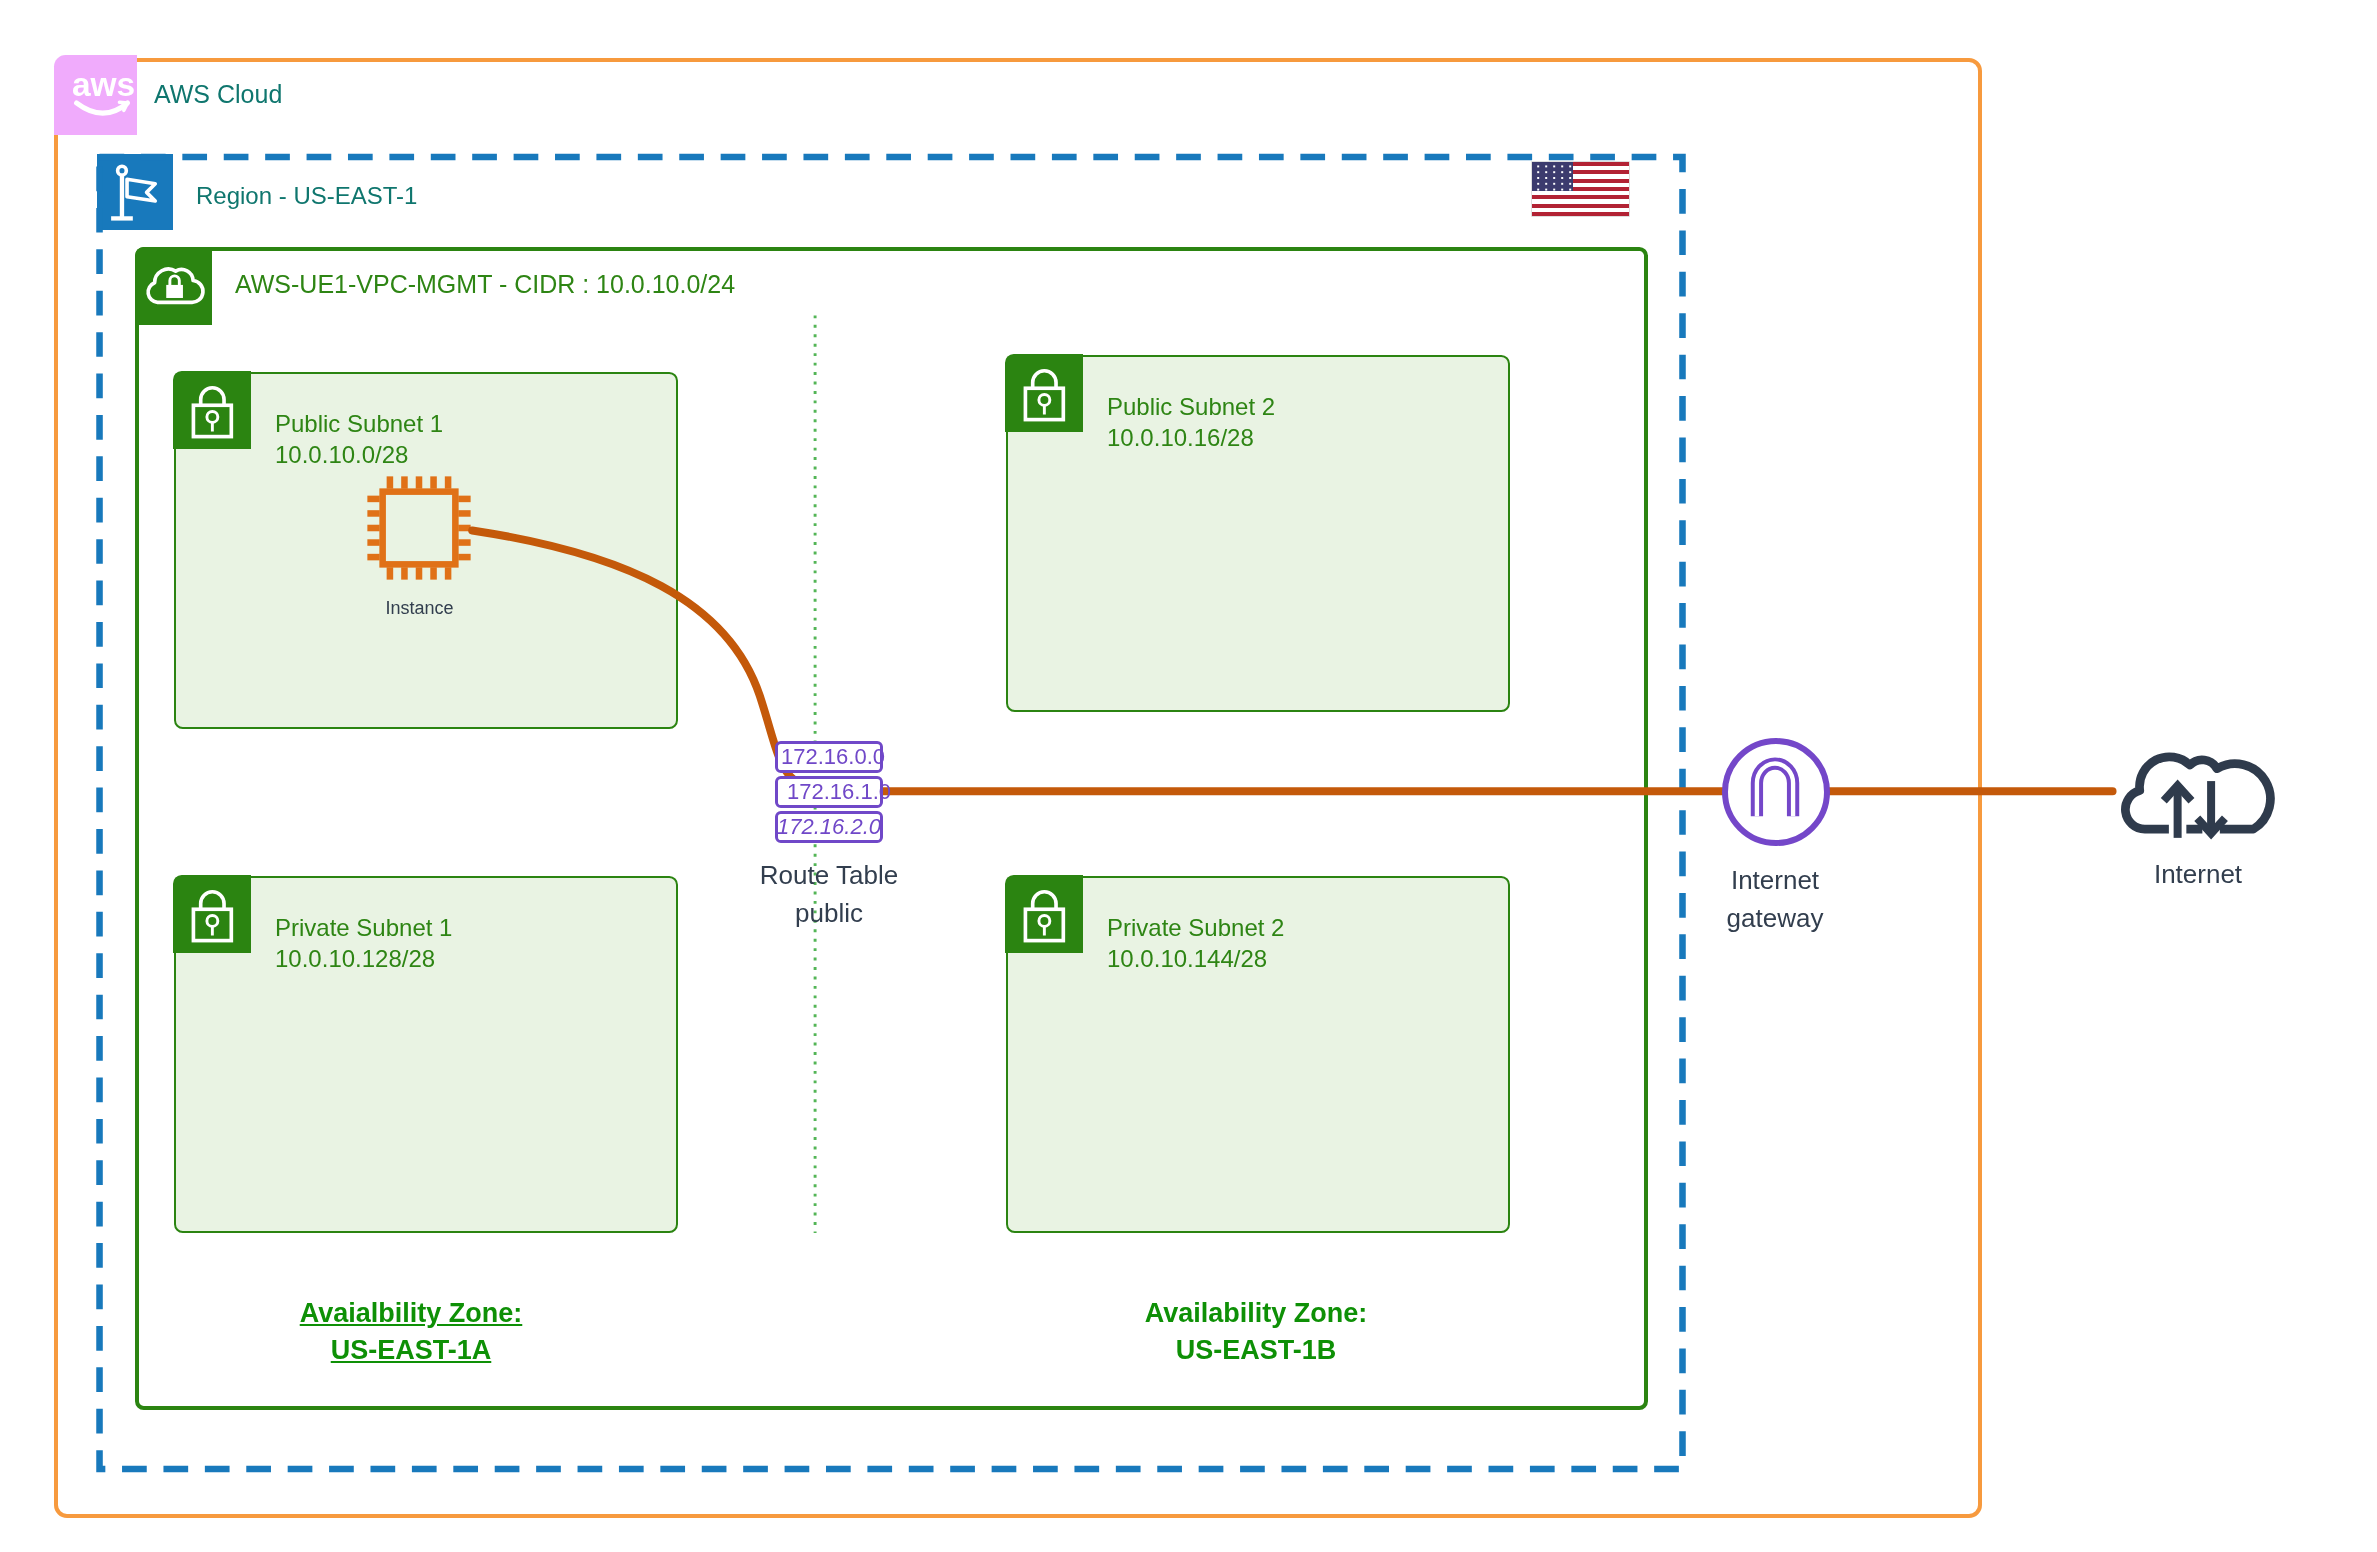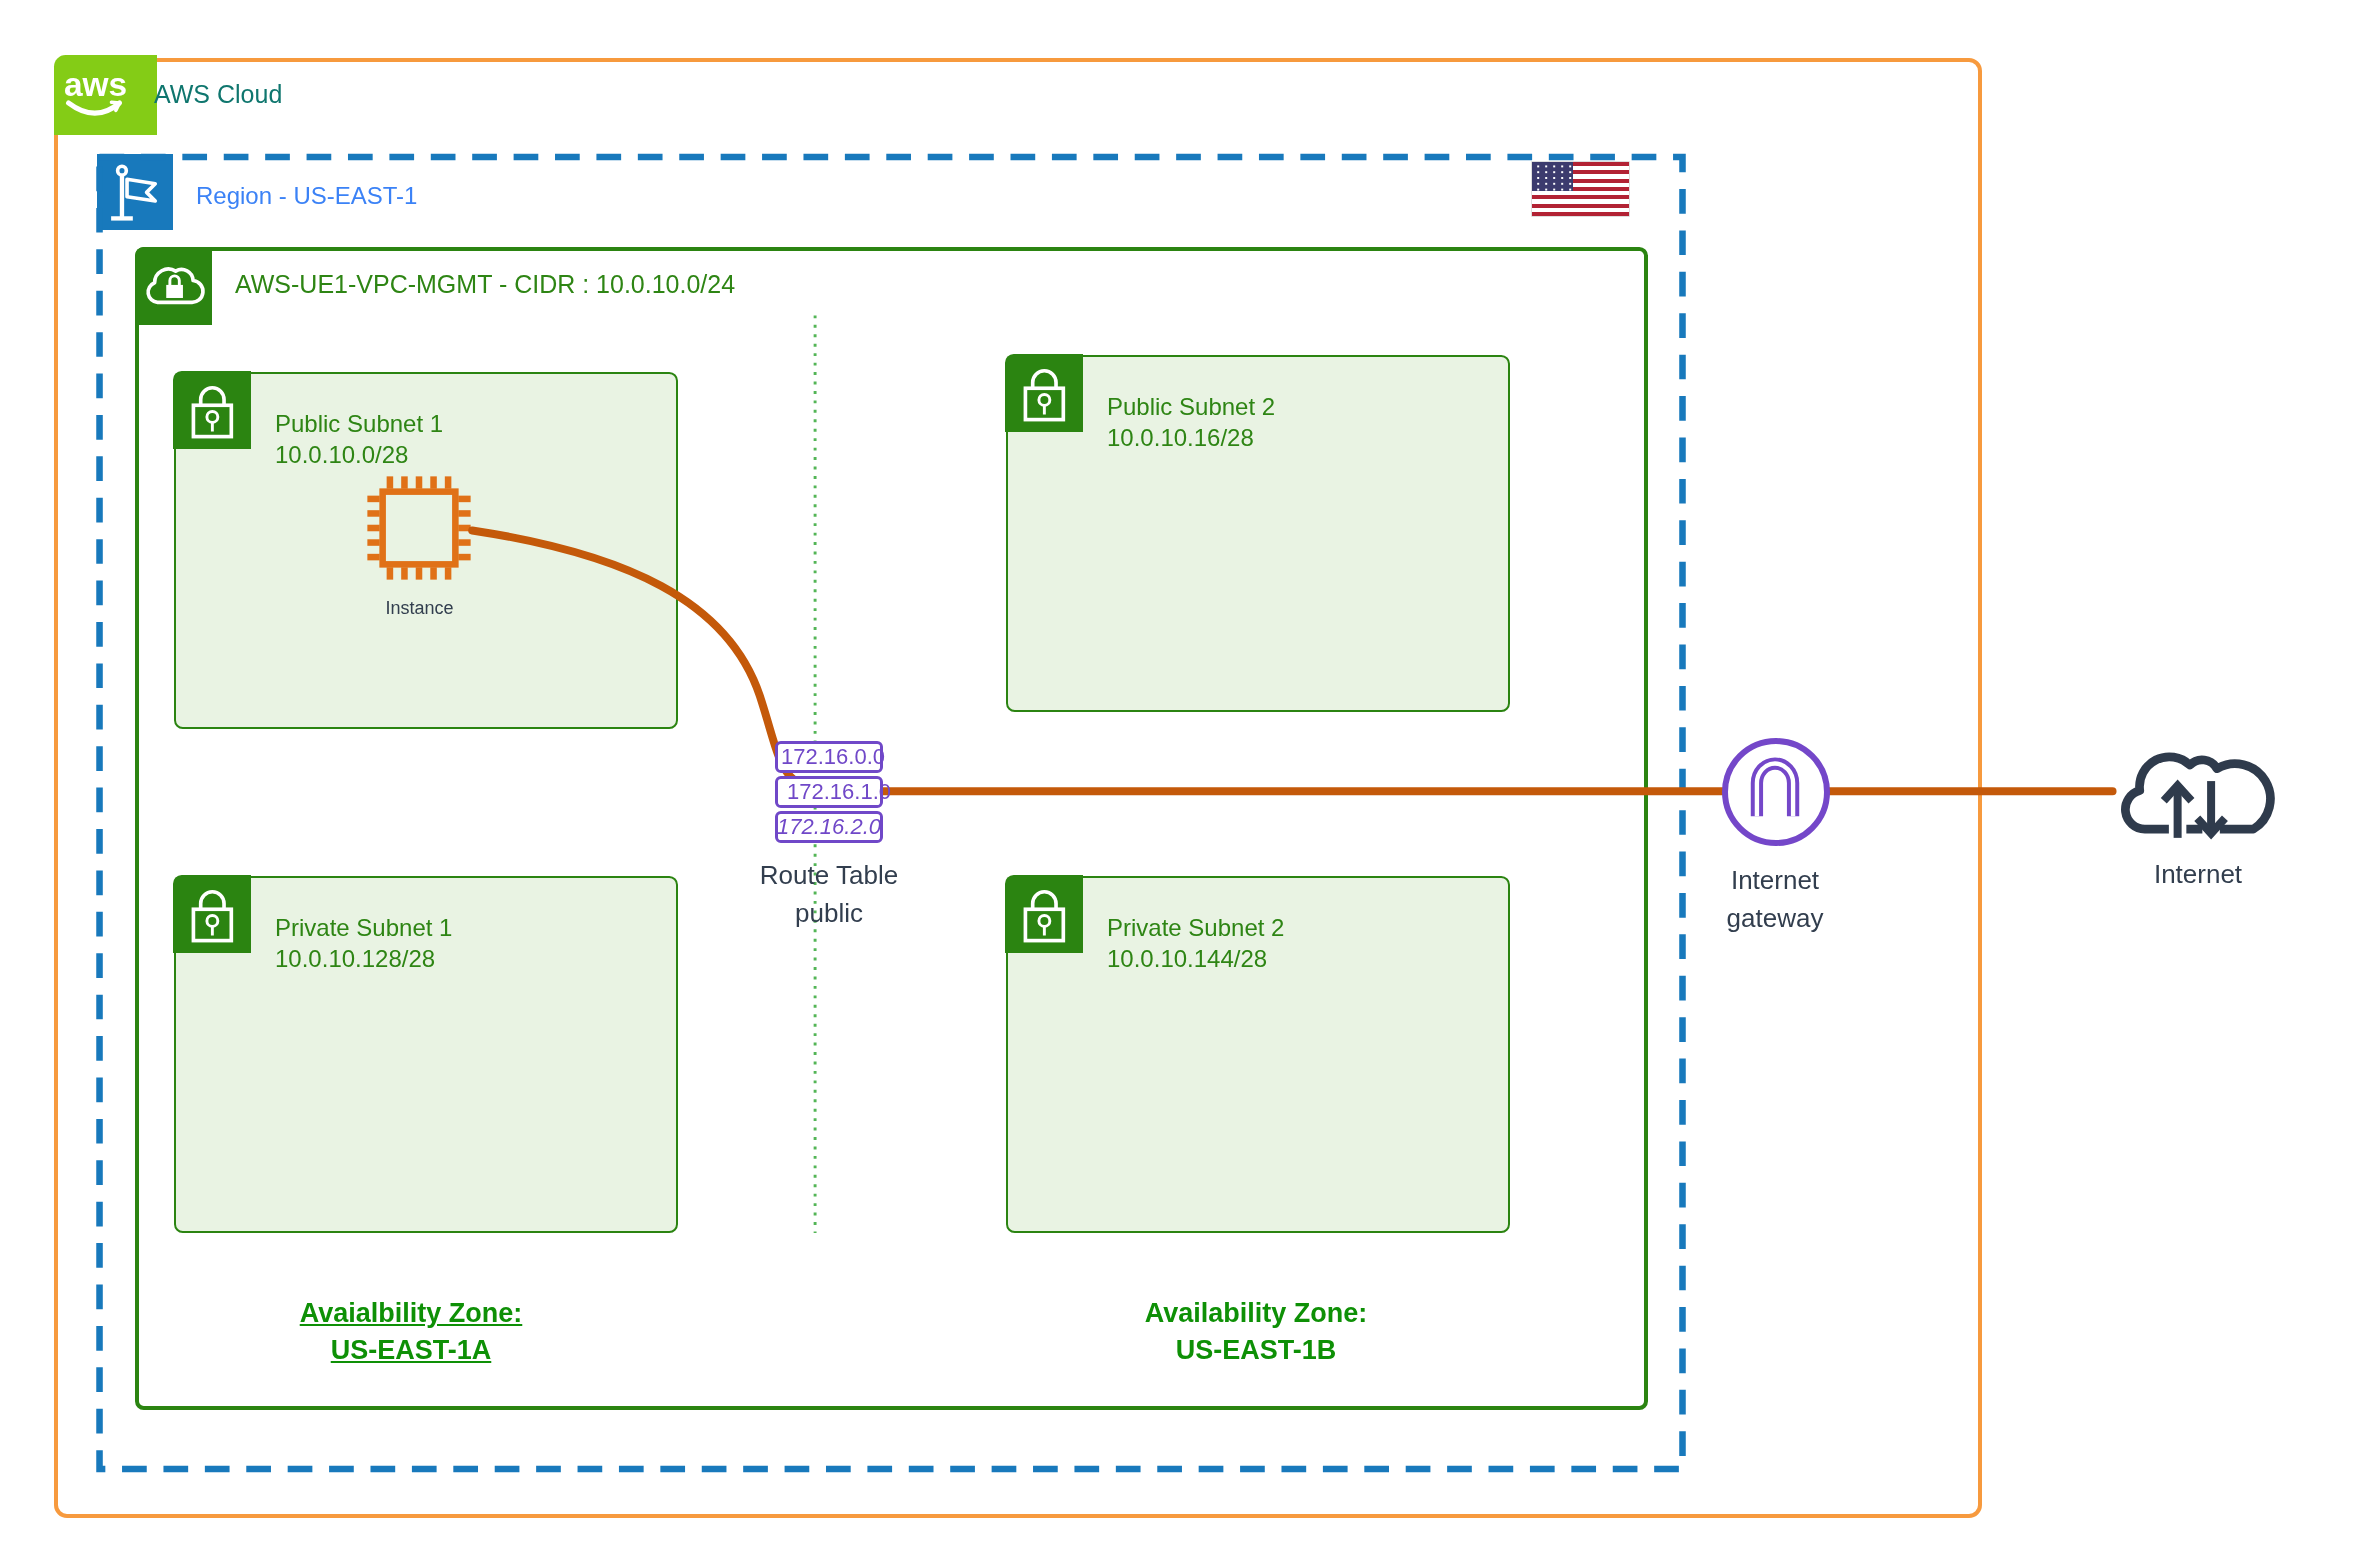--- a/index.html
+++ b/index.html
@@ -9,34 +9,34 @@
     position: relative; width: 2377px; height: 1552px; background: #ffffff; overflow: hidden;
   }
   .abs { position: absolute; }
 
   
   .aws-cloud-box {
     left: 54px; top: 58px; width: 1928px; height: 1460px;
     border: 4.4px solid #F79A3E; border-radius: 13px; z-index: 1;
   }
   .aws-logo {
-    left: 54px; top: 55px; width: 103px; height: 80px;
-    background: #84cc16; border-radius: 11.6px 0 0 0; z-index: 2;
+    left: 54px; top: 55px; width: 83px; height: 80px;
+    background: #f0abfc; border-radius: 11.6px 0 0 0; z-index: 2; padding-left: 8px;
   }
   .aws-cloud-label {
     left: 154px; top: 80px; font-size: 25px; color: #0f766e; z-index: 2; white-space: nowrap;
   }
 
   
   .region-icon {
     left: 97px; top: 154px; width: 76px; height: 76px;
     background: #1879BC; z-index: 3;
   }
   .region-label {
-    left: 196px; top: 182px; font-size: 24px; color: #3b82f6; z-index: 3; white-space: nowrap;
+    left: 196px; top: 182px; font-size: 24px; color: #0f766e; z-index: 3; white-space: nowrap;
   }
   .us-flag {
     left: 1532px; top: 162px; width: 97px; height: 54px; z-index: 3;
     background: repeating-linear-gradient(to bottom, #B22234 0 4.1px, #ffffff 4.1px 8.3px);
     box-shadow: 0 0 0 0.7px #d0d0d0;
   }
   .us-flag .canton {
     position: absolute; left: 0; top: 0; width: 41px; height: 29px; background: #3C3B6E;
     background-image: radial-gradient(circle, #ffffff 1.2px, rgba(255,255,255,0) 1.5px);
     background-size: 8px 5.8px; background-position: 2.2px 1.5px;

